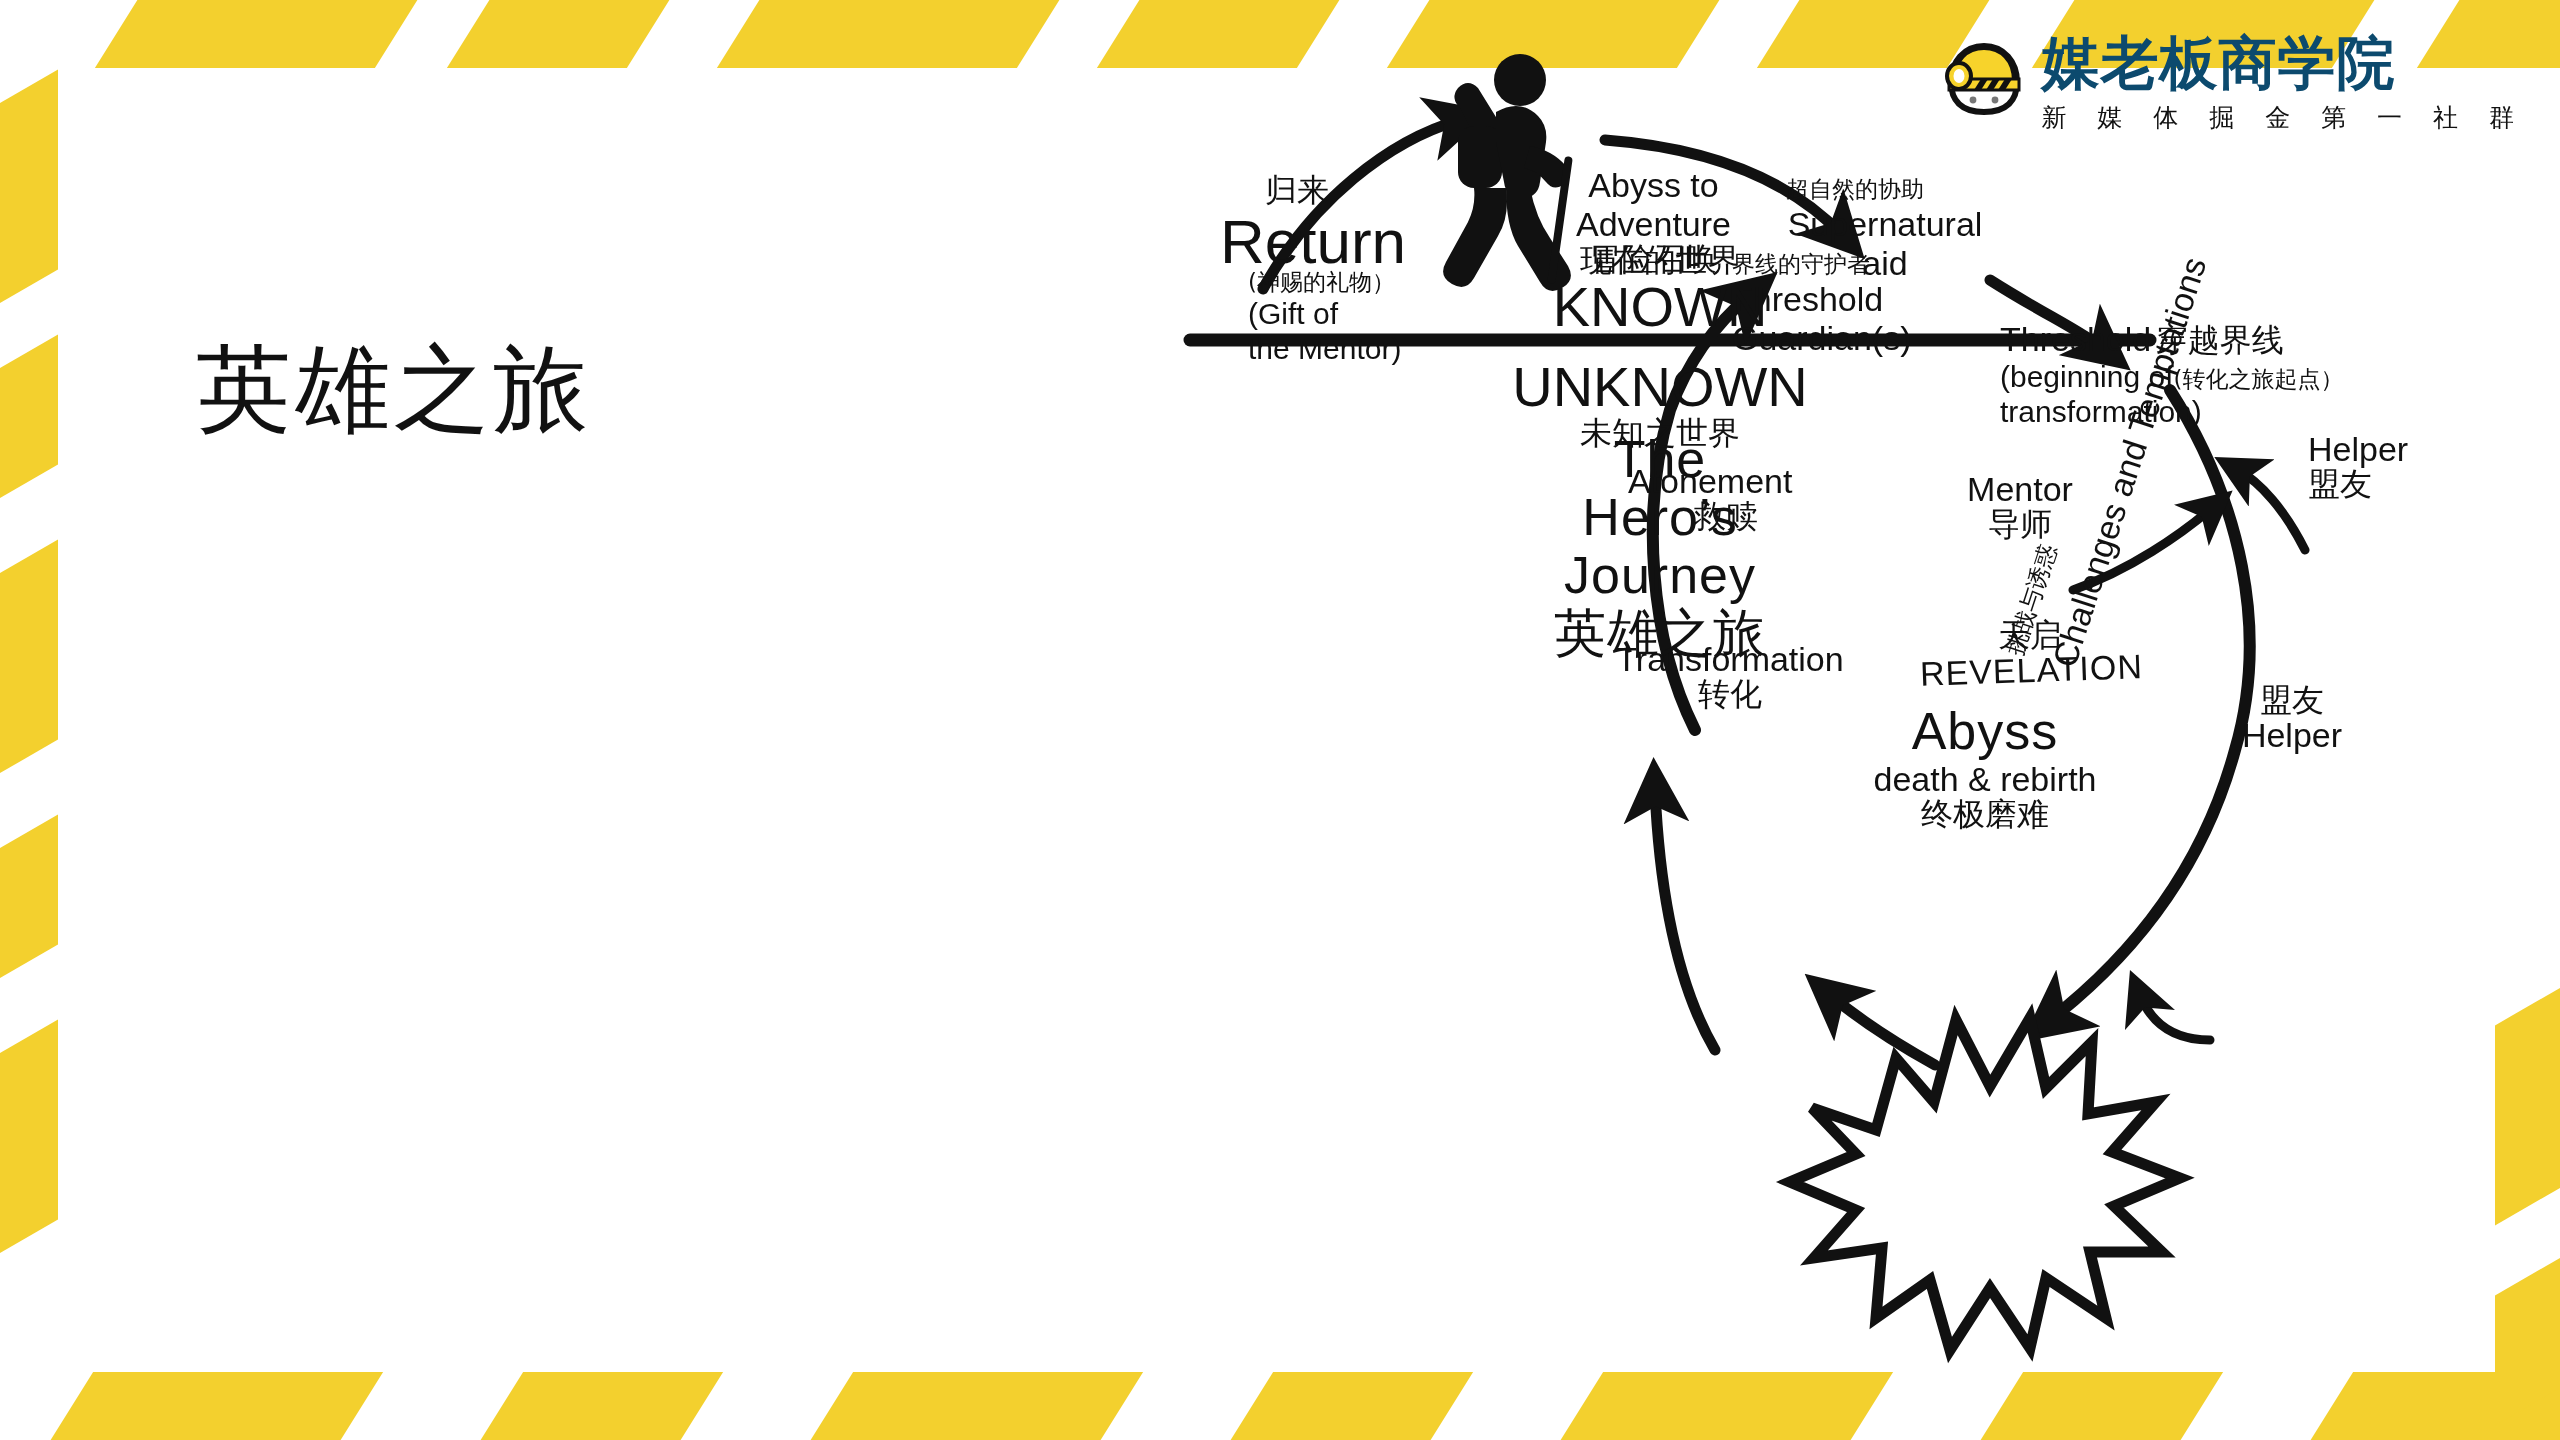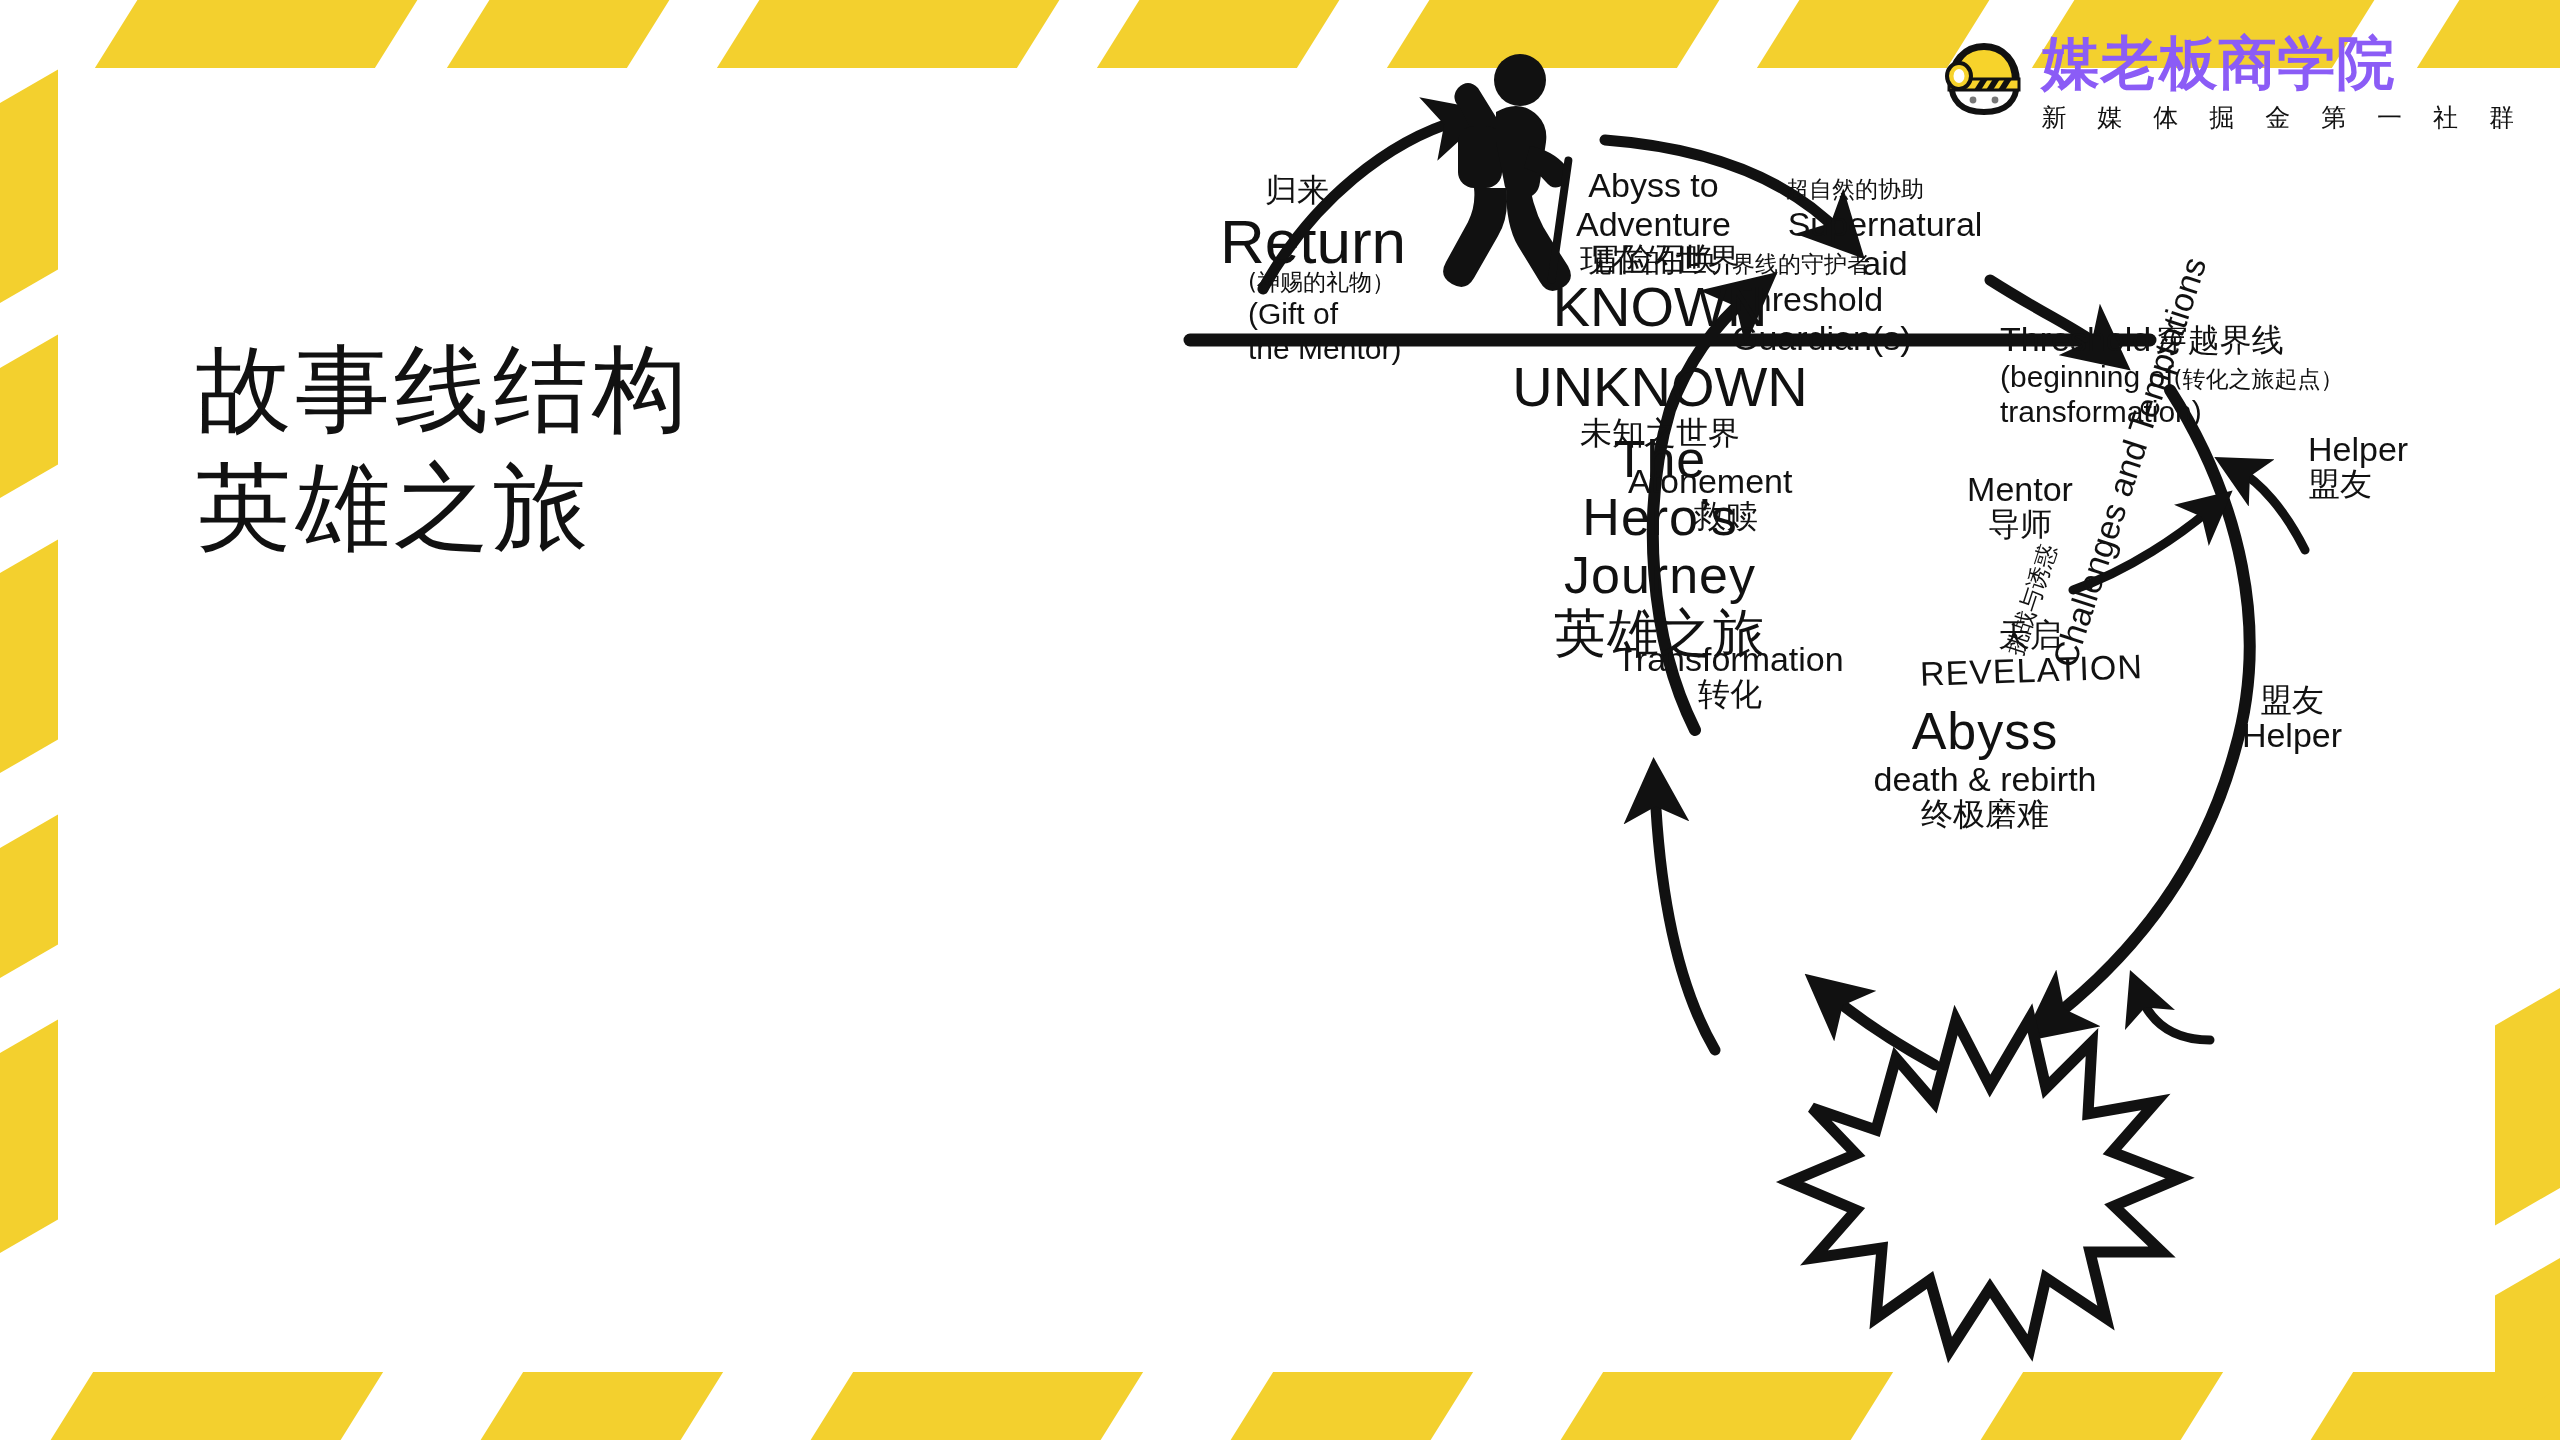--- a/index.html
+++ b/index.html
@@ -34,21 +34,21 @@
     letter-spacing:4px;
     font-weight:400;
     white-space:nowrap;
   }
 
   
   #logo{position:absolute;right:34px;top:28px;display:flex;align-items:flex-start;gap:14px;}
   #logo-mark{width:86px;height:86px;position:relative;margin-top:4px;}
   #logo-text{display:flex;flex-direction:column;justify-content:flex-start;padding-top:4px;}
   #logo-name{
-    font-size:58px;line-height:62px;font-weight:bold;color:#8b5cf6;letter-spacing:1px;
+    font-size:58px;line-height:62px;font-weight:bold;color:#0c4a6e;letter-spacing:1px;
     font-family:"Liberation Sans","DejaVu Sans",sans-serif;
   }
   #logo-sub{
     font-size:25px;letter-spacing:12px;color:#111;margin-top:7px;white-space:nowrap;
   }
 
   
   #diagram{position:absolute;left:990px;top:30px;width:1560px;height:1390px;}
   #diagram svg{position:absolute;left:0;top:0;}
 
@@ -124,21 +124,20 @@
         <circle cx="54" cy="68" r="3.4" fill="#777"></circle>
       </svg>
     </div>
     <div id="logo-text">
       <div id="logo-name">媒老板商学院</div>
       <div id="logo-sub">新 媒 体 掘 金 第 一 社 群</div>
     </div>
   </div>
 
   <div id="title-block">
-    <div class="title-line">故事线结构</div>
     <div class="title-line">英雄之旅</div>
   </div>
 
   <div id="diagram">
 
     <svg width="1560" height="1390" viewBox="0 0 1560 1390">
       <defs>
         <marker id="ah" viewBox="0 0 12 12" refX="6" refY="6" markerWidth="6" markerHeight="6" orient="auto-start-reverse">
           <path d="M0 0 L12 6 L0 12 L3 6 Z" fill="#111"></path>
         </marker>

